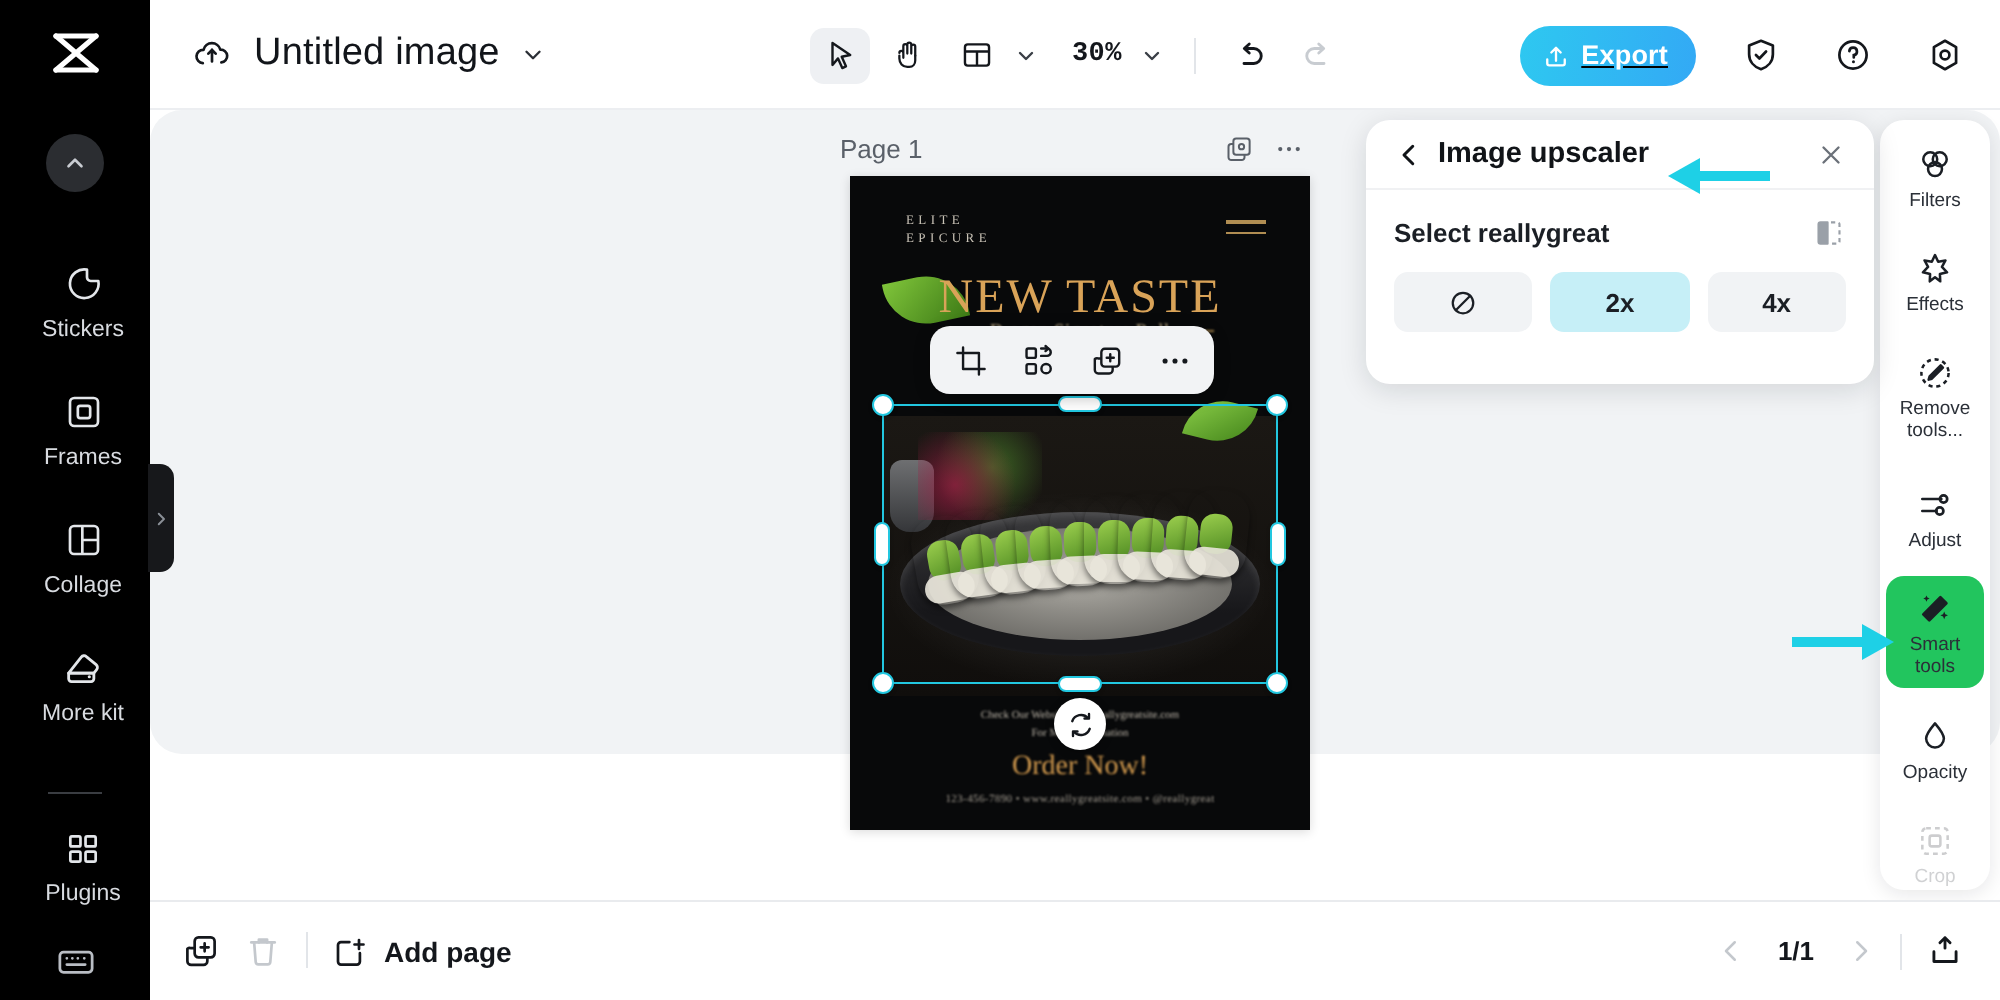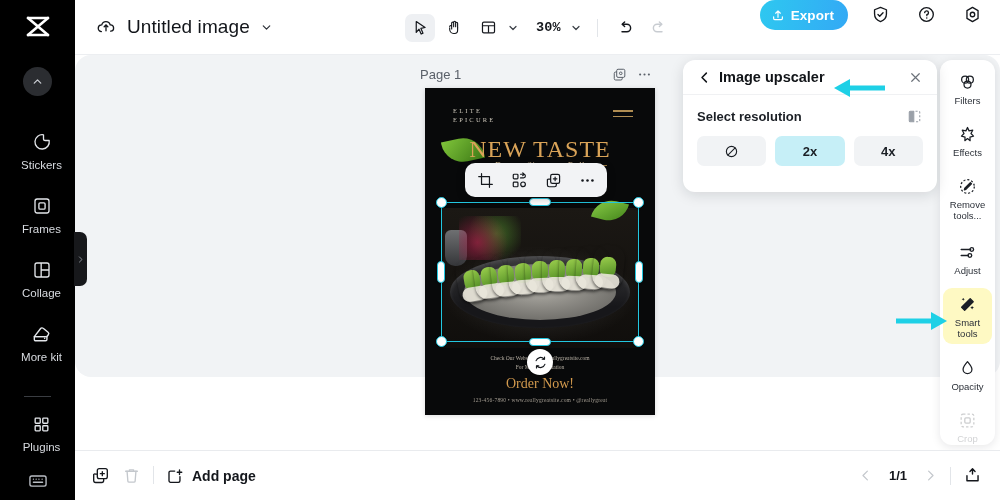--- a/index.html
+++ b/index.html
@@ -45,21 +45,21 @@
     color: #14171c; cursor: pointer;
   }
   .tool-btn.active { background: #eef0f3; }
   .tool-group { display:flex; align-items:center; gap:1px; }
   .zoom-val { font-size: 13.5px; color: #14171c; font-weight: 600; margin-left: 10px; margin-right: 2px; letter-spacing:.2px;}
   .vsep { width: 1px; height: 18px; background: #e2e5e9; margin: 0 8px; }
   .small-caret { display:flex; align-items:center; justify-content:center; width:18px; height:18px; color:#3a3f46; cursor:pointer;}
 
   .top-right {
     position: absolute; right: 14px; top: 0; height: 55px;
-    display: flex; align-items: flex-start; gap: 18px;
+    display: flex; align-items: center; gap: 18px; text-decoration: underline;
   }
   .export-btn {
     display: flex; align-items: center; gap: 6px;
     height: 30px; padding: 0 14px 0 11px;
     border-radius: 16px; border: none;
     background: linear-gradient(100deg, #2ec8f0 0%, #33a9f5 100%);
     color: #fff; font-size: 13.5px; font-weight: 700;
     font-family: "Liberation Sans", sans-serif;
     cursor: pointer; letter-spacing:.1px;
   }
@@ -313,21 +313,21 @@
     box-shadow: 0 2px 10px rgba(17,22,28,.10);
     z-index: 24; overflow: hidden;
   }
   .rr-item {
     position: absolute; left: 3px; width: 49px;
     border-radius: 9px;
     display: flex; flex-direction: column; align-items: center; gap: 3px;
     padding: 6px 2px 5px;
     color: #1b1f25; cursor: pointer;
   }
-  .rr-item.active { background: #fef9c3; }
+  .rr-item.active { background: #22c55e; }
   .rr-item.disabled { opacity: .22; }
   .rr-label { font-size: 9.5px; line-height: 11px; text-align: center; color: #2b3038; }
   .rr-ico { display:flex; align-items:center; justify-content:center; height:20px;}
 
   
   .anno { position: absolute; z-index: 40; }
   .anno-1 { left: 833px; top: 77px; }
   .anno-2 { left: 896px; top: 310px; }
 
   
@@ -671,21 +671,21 @@
       </span>
       <span class="panel-title">Image upscaler</span>
       <span class="panel-close">
         <svg width="15" height="15" viewBox="0 0 24 24" fill="none" stroke="#6b7179" stroke-width="1.9" stroke-linecap="round">
             <path d="M6 6l12 12M18 6L6 18"></path>
           </svg>
       </span>
     </div>
     <div class="panel-body">
       <div class="panel-row">
-        <span class="panel-sub">Select resolution</span>
+        <span class="panel-sub">Select reallygreat</span>
         <span class="compare-ico">
           <svg width="17" height="17" viewBox="0 0 24 24" fill="none" stroke="#9aa0a8" stroke-width="1.5" stroke-linejoin="round">
               <path d="M11 4.5h-5a1.4 1.4 0 0 0-1.4 1.4v12.2A1.4 1.4 0 0 0 6 19.5h5z" fill="#9aa0a8"></path>
               <path d="M13.4 4.5h4.6A1.4 1.4 0 0 1 19.4 5.9v12.2a1.4 1.4 0 0 1-1.4 1.4h-4.6" stroke-dasharray="3 2.4"></path>
             </svg>
         </span>
       </div>
       <div class="res-row">
         <button class="res-btn">
           <svg width="15" height="15" viewBox="0 0 24 24" fill="none" stroke="#1b1f25" stroke-width="1.8">

